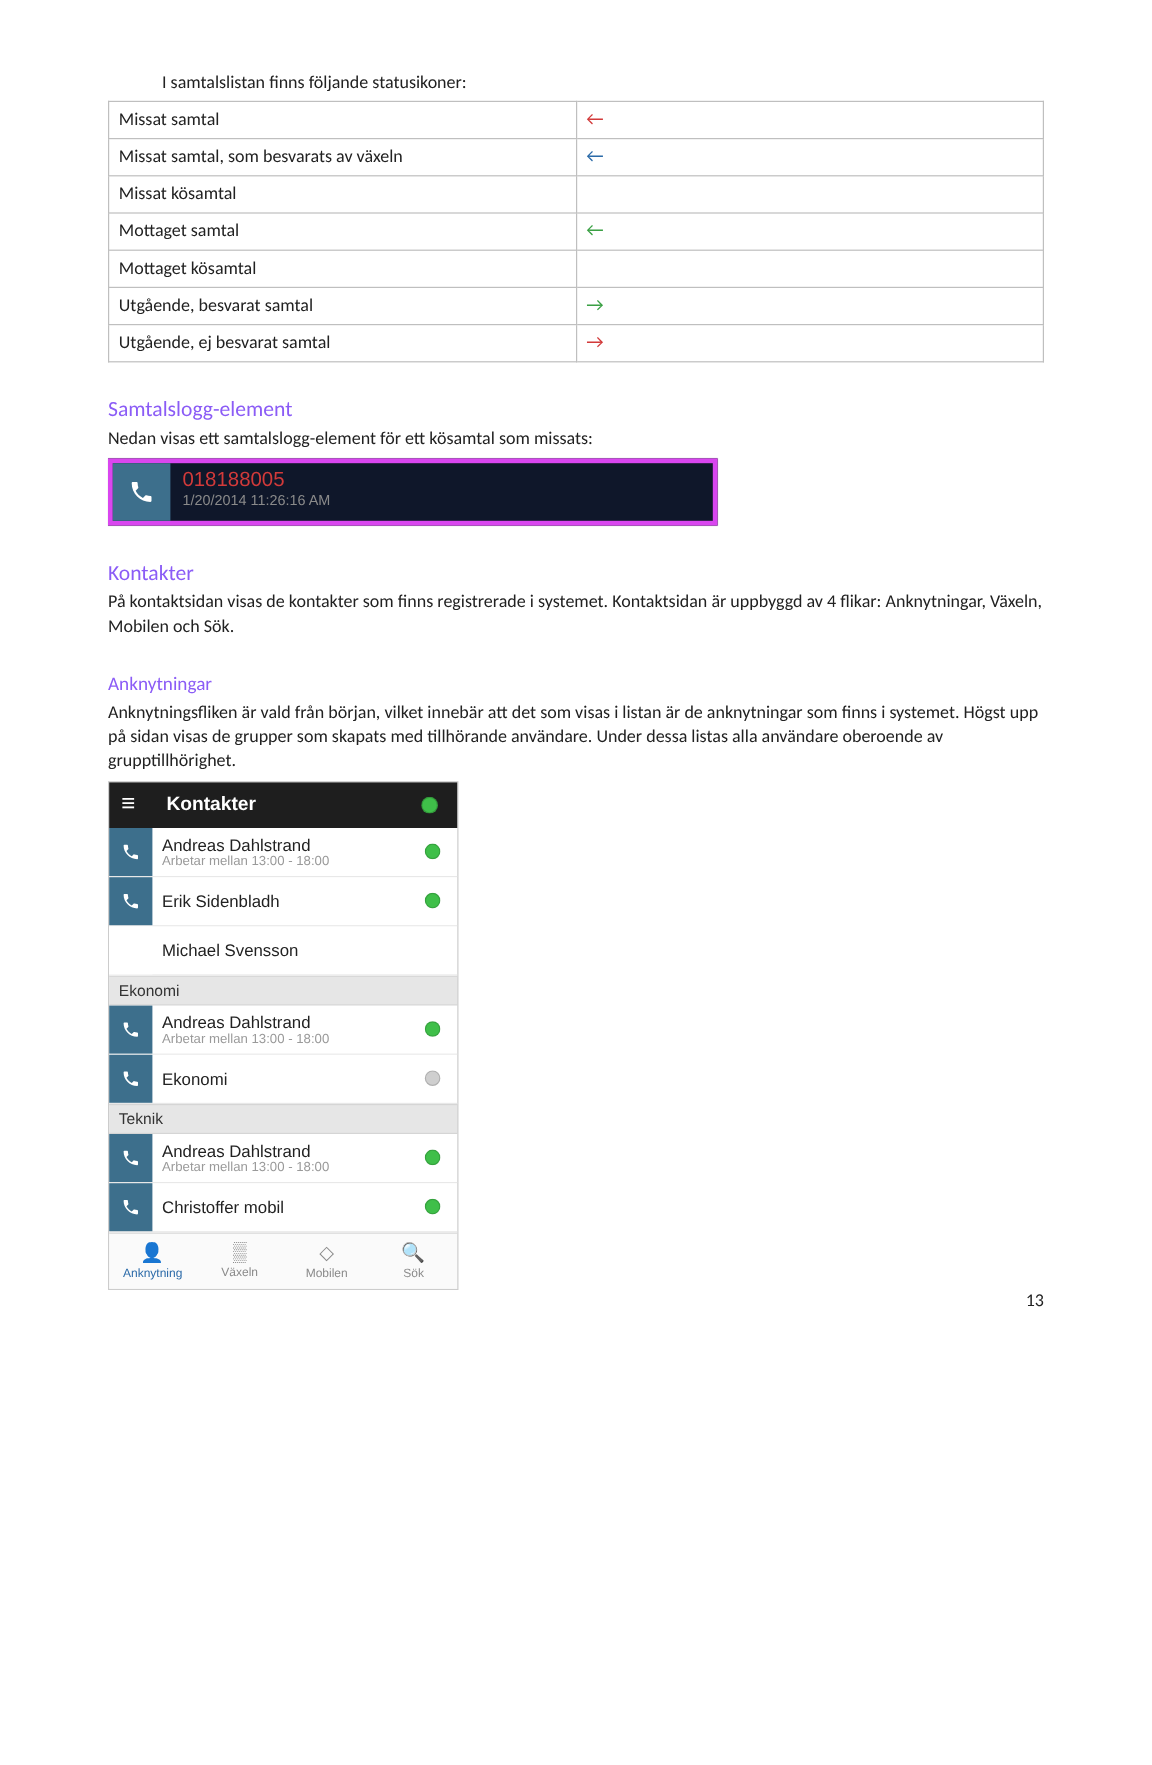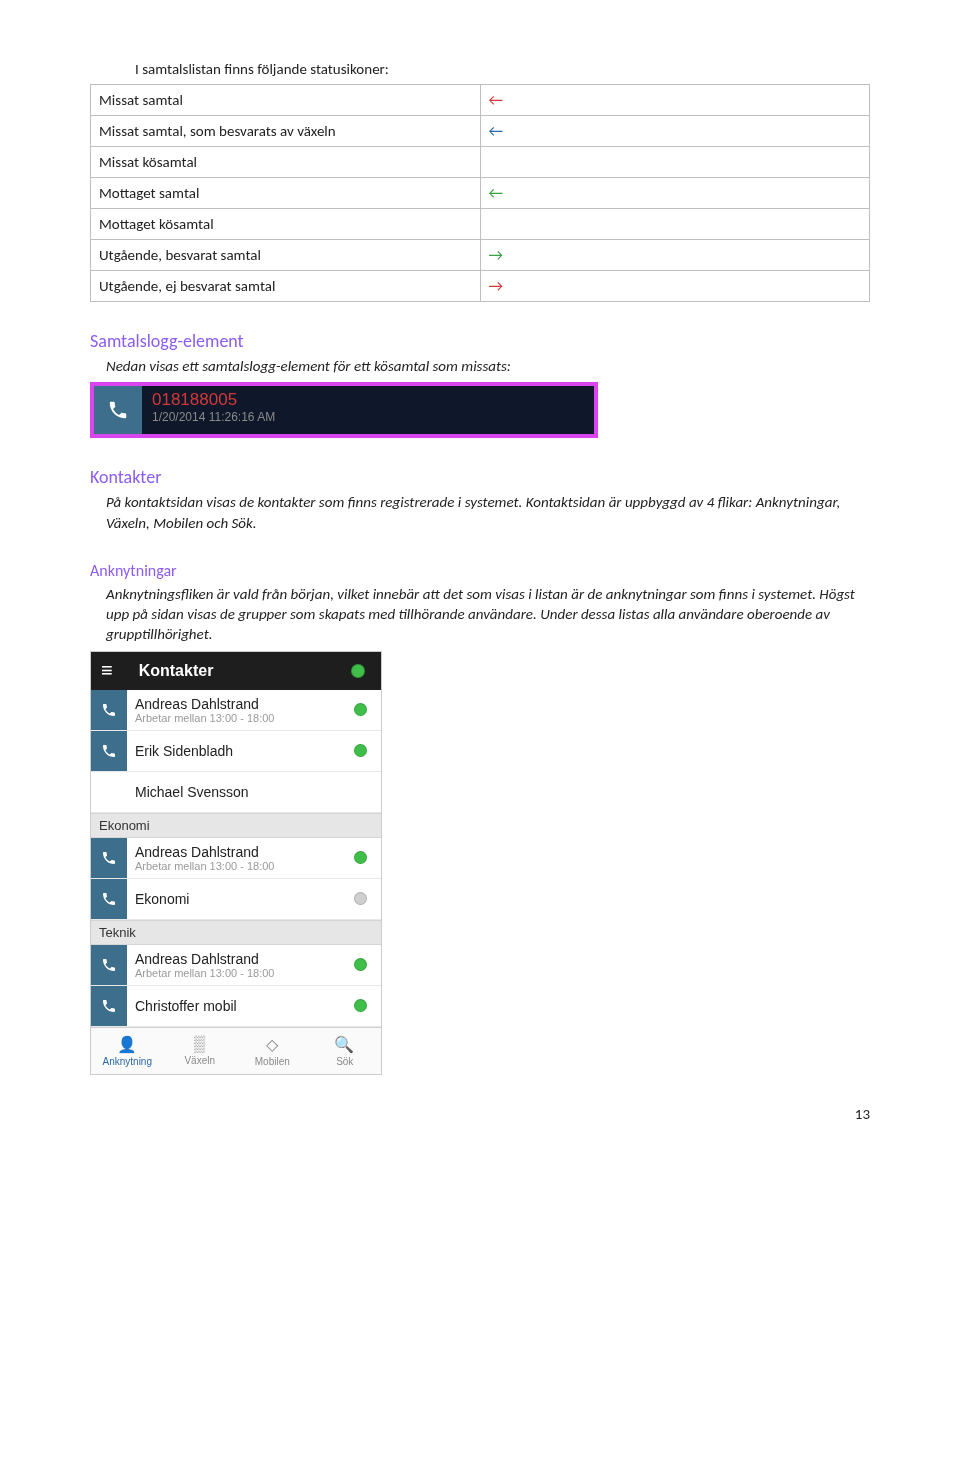--- a/index.html
+++ b/index.html
@@ -45,23 +45,22 @@
     border-radius: 1px;
   }
   .lines-red .ln { background: #c83030; }
   .lines-green .ln { background: #3aa044; }
   .h-blue {
     color: #8b5cf6;
     font-size: 18px;
     margin: 28px 0 4px 0;
   }
   .p {
-    margin: 0 0 6px 16px;
+    margin: 0 0 6px 0;
     line-height: 1.35;
-    font-style: italic;
   }
   
   .call-log-elem {
     display: flex;
     width: 500px;
     border: 4px solid #d946ef;
     background: #0f172a;
     margin: 6px 0 28px 0;
     box-shadow: 0 0 1px rgba(0,0,0,0.15);
   }
@@ -193,21 +192,20 @@
   }
   .phone .tabbar .tab.active {
     color: #2b6aa8;
   }
   .phone .tabbar .tab .ticon {
     font-size: 16px;
     margin-bottom: 2px;
   }
   .page-num {
     text-align: right;
-    margin-top: 30px;
     font-size: 15px;
     color: #222;
   }
 </style>
 </head>
 <body>
 
 <div class="status-intro">I samtalslistan finns följande statusikoner:</div>
 
 <table class="status-table">

